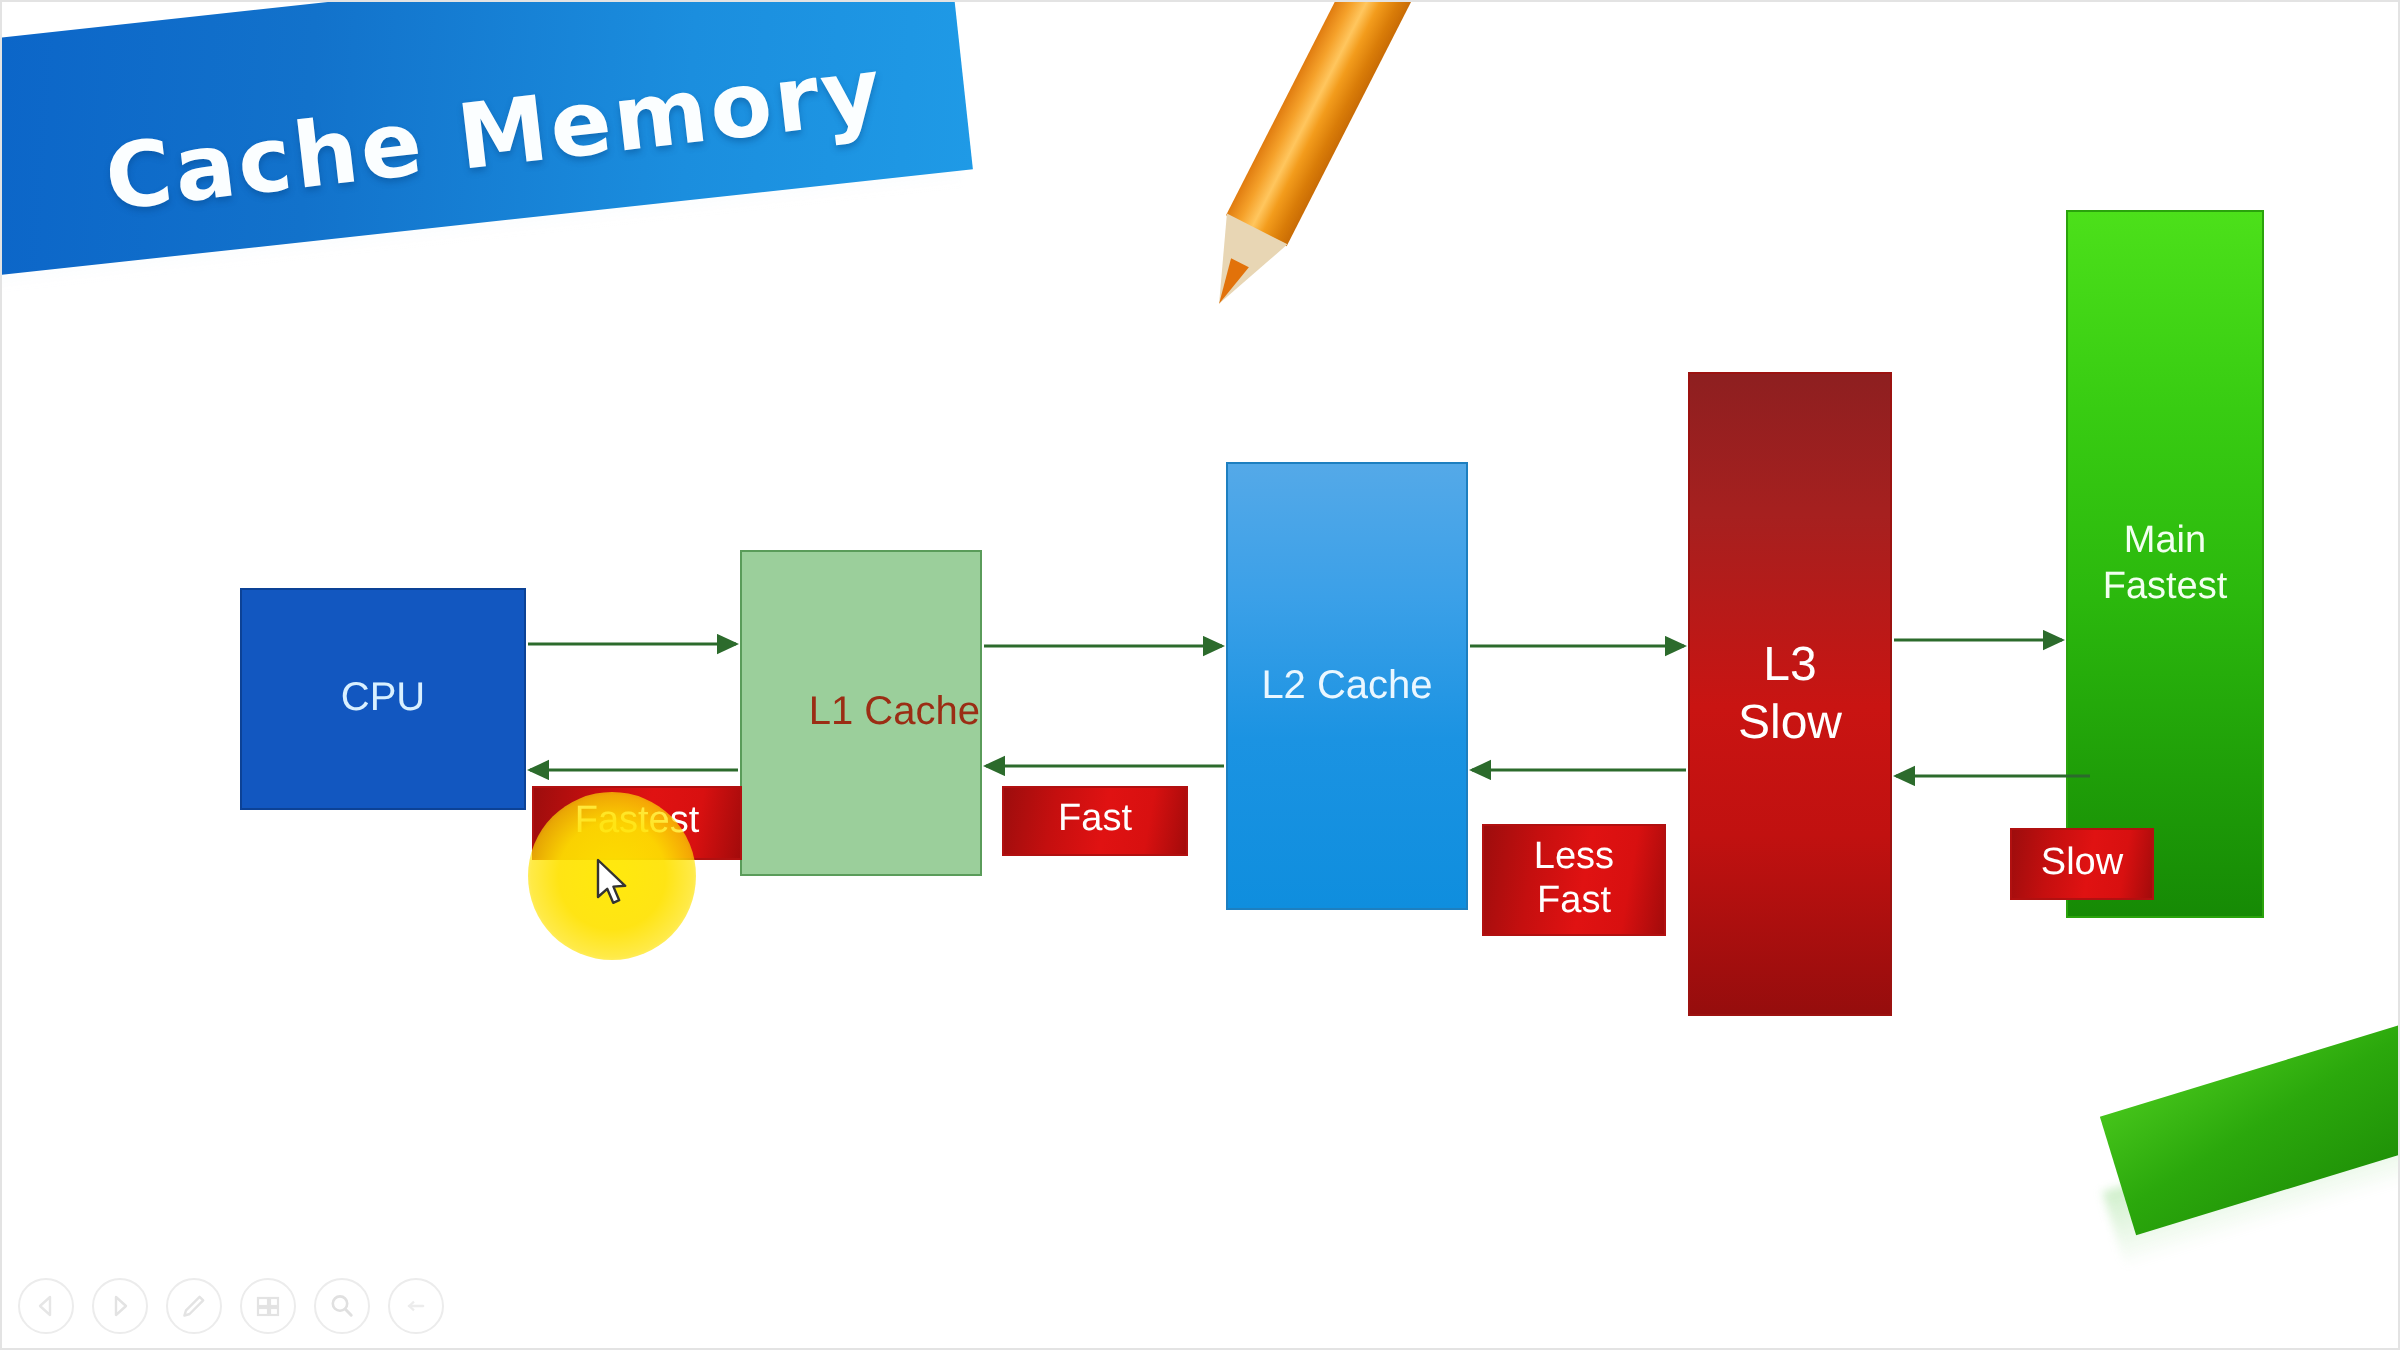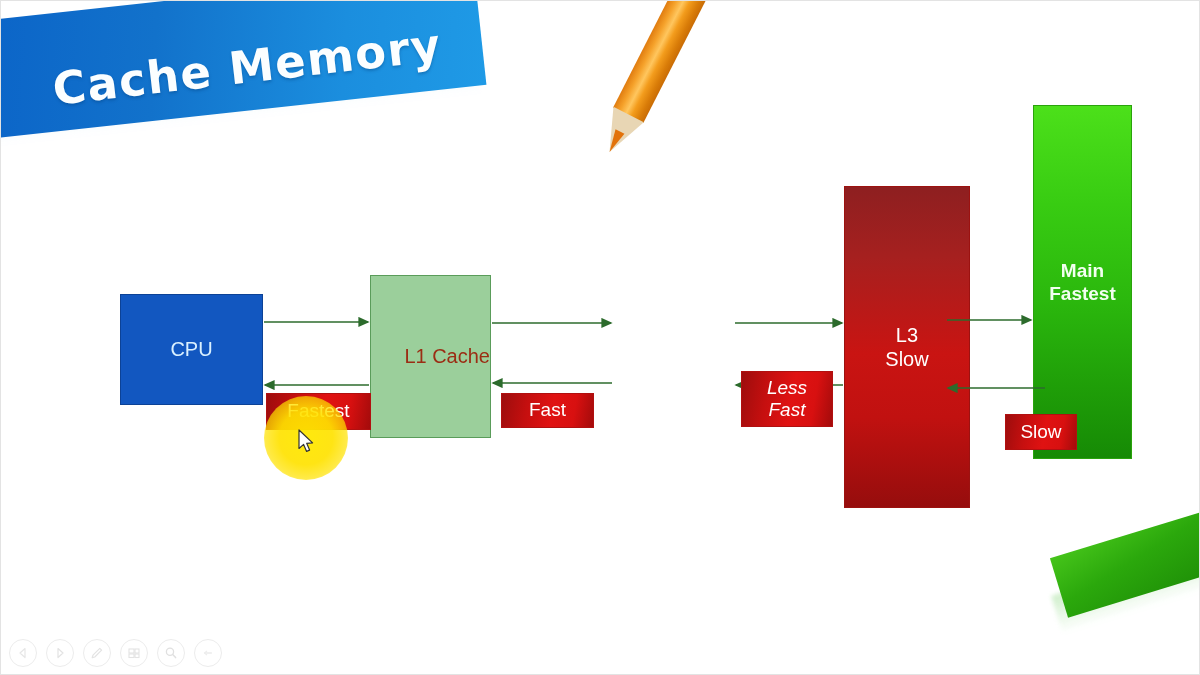--- a/index.html
+++ b/index.html
@@ -157,55 +157,54 @@
     left: 612px; top: 230px;
     width: 121px; height: 224px;
     background: linear-gradient(180deg, #54a9e8 0%, #3ba0e8 30%, #1b93e2 62%, #0f8ede 100%);
     border: 1px solid #1d7fc0;
     color: #eaf7ff;
     font-size: 20px;
   }
 
   .box-l3 {
     left: 843px; top: 185px;
-    width: 126px; height: 322px;
+    width: 102px; height: 322px;
     background: linear-gradient(180deg, #8e1f20 0%, #a6201f 22%, #c91412 52%, #c11110 72%, #960d0d 100%);
     border: 1px solid #9c1210;
     color: #ffffff;
-    font-size: 20px;
+    font-size: 24px;
   }
 
   .box-mm {
     left: 1032px; top: 104px;
     width: 99px; height: 354px;
     background: linear-gradient(180deg, #4ce01a 0%, #38cc12 28%, #2bb80d 55%, #1f9e08 80%, #168a05 100%);
     border: 1px solid #2aa30c;
     color: #f2fff0;
     font-size: 19px;
-    font-weight: bold;
   }
 
   
   .speed-label {
     position: absolute;
     box-sizing: border-box;
     display: flex;
     align-items: center;
     justify-content: center;
     text-align: center;
     color: #ffffff;
     font-size: 19px;
     line-height: 1.18;
     background: linear-gradient(100deg, #9d0d0d 0%, #c50f0f 28%, #e01212 55%, #d81010 78%, #a30b0b 100%);
     border: 1px solid #b11010;
     z-index: 14;
   }
   .lbl-fastest { left: 265px; top: 392px; width: 105px; height: 37px; }
   .lbl-fast    { left: 500px; top: 392px; width: 93px;  height: 35px; }
-  .lbl-lessfast{ left: 740px; top: 370px; width: 92px;  height: 56px; font-style: italic; }
+  .lbl-lessfast{ left: 740px; top: 411px; width: 92px;  height: 56px; }
   .lbl-slow    { left: 957px; top: 413px; width: 72px;  height: 36px; margin-left: 47px; }
 
   
   .arrow-svg {
     position: absolute;
     left: 0; top: 0;
     width: 1200px; height: 675px;
     z-index: 12;
     pointer-events: none;
   }
@@ -290,20 +289,23 @@
   </svg>
 
   <div class="box box-cpu">
     <span>CPU</span>
   </div>
 
   <div class="box box-l1">
     <span>L1 Cache</span>
   </div>
 
+  <div class="box box-l2">
+    <span>L2 Cache</span>
+  </div>
 
   <div class="box box-l3">
     <span>
       <span>L3</span><br>
       <span>Slow</span>
     </span>
   </div>
 
   <div class="box box-mm">
     <span>

